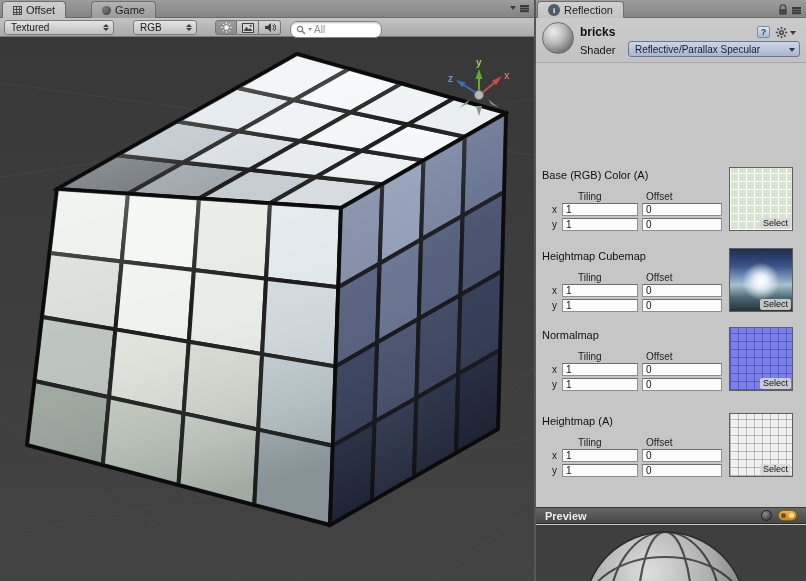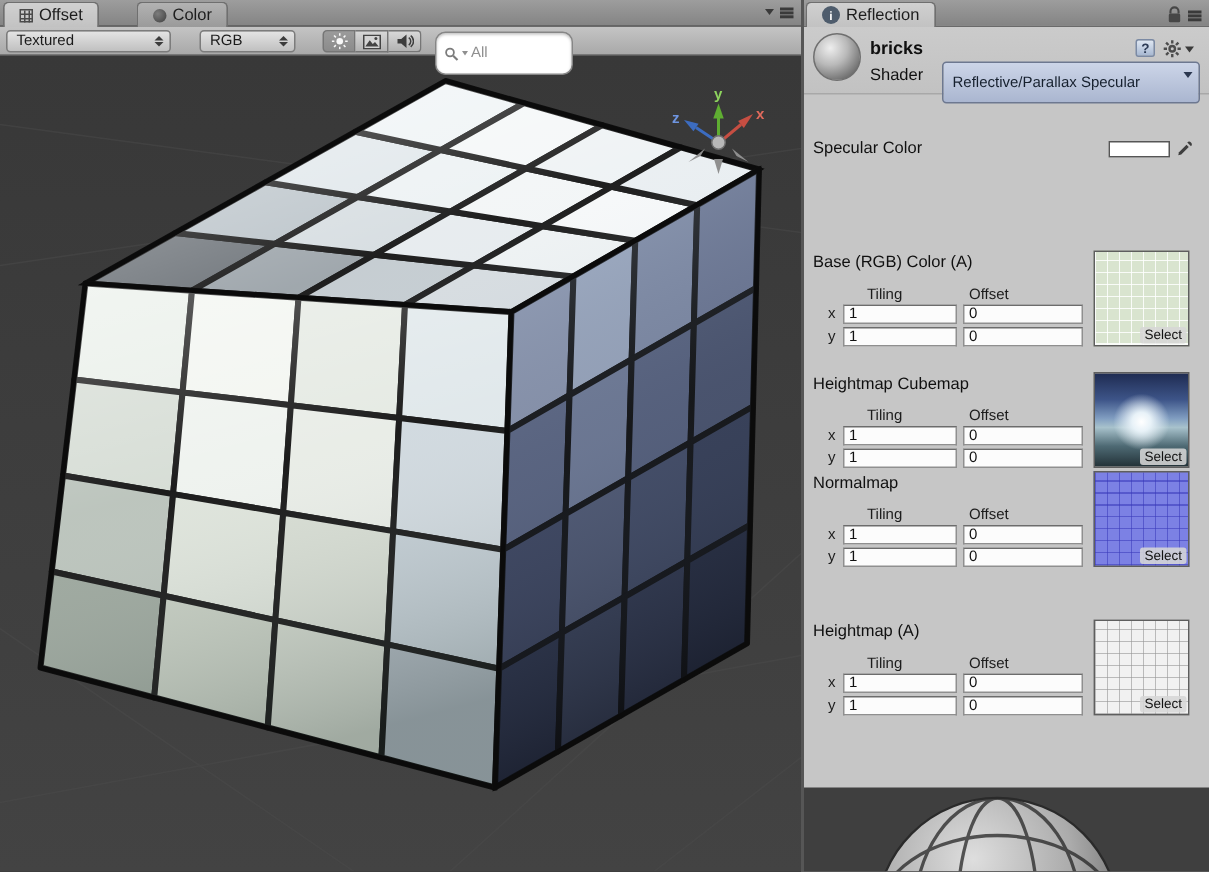--- a/index.html
+++ b/index.html
@@ -29,33 +29,33 @@
   .toolbar{position:absolute;top:18px;left:0;right:0;height:19px;background:linear-gradient(#c4c4c4,#a9a9a9);border-bottom:1px solid #787878;z-index:4}
   .dropdown{position:absolute;top:2px;height:15px;background:linear-gradient(#e4e4e4,#c0c0c0);border:1px solid #7c7c7c;border-radius:3px;font-size:10px;display:flex;align-items:center;padding:0 16px 0 6px;color:#1b1b1b}
   .dd-arrows{position:absolute;right:4px;top:3px;display:flex;flex-direction:column;gap:1px}
   .tri-u{width:0;height:0;border-left:3px solid transparent;border-right:3px solid transparent;border-bottom:3.5px solid #3c3c3c}
   .tri-d{width:0;height:0;border-left:3px solid transparent;border-right:3px solid transparent;border-top:3.5px solid #3c3c3c}
   .btn-group{position:absolute;left:215px;top:2px;display:flex;height:15px}
   .tbtn{width:22px;border:1px solid #767676;border-left:none;background:linear-gradient(#d8d8d8,#b2b2b2);display:flex;align-items:center;justify-content:center;padding:0}
   .tbtn.first{border-left:1px solid #767676;border-radius:3px 0 0 3px}
   .tbtn.last{border-radius:0 3px 3px 0}
   .tbtn.active{background:linear-gradient(#9b9b9b,#8b8b8b)}
-  .search{position:absolute;left:290px;top:3px;width:92px;height:29px;background:#fff;border:1px solid #868686;border-radius:7px;display:flex;align-items:center;padding:0 5px;gap:2px;font-size:10px;color:#8f8f8f;box-shadow:inset 0 1px 2px rgba(0,0,0,.25)}
+  .search{position:absolute;left:290px;top:3px;width:92px;height:17px;background:#fff;border:1px solid #868686;border-radius:7px;display:flex;align-items:center;padding:0 5px;gap:2px;font-size:10px;color:#8f8f8f;box-shadow:inset 0 1px 2px rgba(0,0,0,.25)}
   .search .caret-down{border-top-color:#8f8f8f;border-left-width:2.5px;border-right-width:2.5px;border-top-width:3px}
 
   
   .viewport{position:absolute;top:37px;left:0;right:0;bottom:0;background:linear-gradient(#383838,#434343);overflow:hidden}
   .viewport svg{position:absolute;left:0;top:0}
 
   
   .insp-header{position:absolute;top:18px;left:0;right:0;height:45px;background:linear-gradient(#cbcbcb,#c2c2c2);border-bottom:1px solid #a8a8a8}
   .material-ball{position:absolute;left:6px;top:4px;width:32px;height:32px;border-radius:50%;border:1px solid #6f6f6f;background:radial-gradient(circle at 35% 30%,#eeeeee,#b9b9b9 40%,#767676 75%,#4c4c4c)}
   .mat-name{position:absolute;left:44px;top:7px;font-size:12px;font-weight:bold;color:#101010}
   .shader-label{position:absolute;left:44px;top:26px;font-size:11px;color:#101010}
-  .shader-dd{position:absolute;left:92px;top:23px;width:172px;height:28px;background:linear-gradient(#ccd5e8,#aab6d0);border:1px solid #6d7florida}
+  .shader-dd{position:absolute;left:92px;top:23px;width:172px;height:16px;background:linear-gradient(#ccd5e8,#aab6d0);border:1px solid #6d7florida}
   .shader-dd{border:1px solid #6d7890;border-radius:3px;font-size:10px;display:flex;align-items:center;padding:0 16px 0 6px;color:#16202e;white-space:nowrap;overflow:hidden}
   .shader-dd .caret-down{position:absolute;right:4px;top:6px;border-top-color:#2c3850}
   .help-icon{position:absolute;left:221px;top:8px;width:13px;height:12px;border-radius:2px;background:linear-gradient(#dfe7f2,#a7b8d2);border:1px solid #7b8aa4;color:#2e3c56;font-size:9px;font-weight:bold;display:flex;align-items:center;justify-content:center}
   .gear-wrap{position:absolute;left:239px;top:8px;display:flex;align-items:center;gap:2px}
 
   
   .prop-row{position:absolute;left:0;width:100%;height:15px}
   .plabel{position:absolute;left:6px;top:1px;font-size:11px;color:#101010}
   .swatch{position:absolute;left:203px;top:2px;width:41px;height:11px;border:1px solid #565656;box-shadow:inset 0 -3px 0 rgba(255,255,255,.92)}
   .dropper{position:absolute;left:247px;top:0;width:14px;height:14px;display:flex;align-items:center;justify-content:center}
@@ -92,21 +92,21 @@
 <body>
 
 <div class="panel" id="scene-panel">
   <div class="tabstrip">
     <div class="tab active" style="left:2px">
       <span class="grid-icon"></span>
       <span>Offset</span>
     </div>
     <div class="tab" style="left:91px">
       <span class="game-icon"></span>
-      <span>Color</span>
+      <span>Game</span>
     </div>
     <div class="strip-icons">
       <span class="caret-down"></span>
       <span class="hamburger"></span>
     </div>
   </div>
 
   <div class="toolbar">
     <div class="dropdown" style="left:4px;width:110px">
       <span>Textured</span>
@@ -304,30 +304,20 @@
             <line x1="10.6" y1="2.4" x2="9" y2="4"></line>
             <line x1="2.4" y1="10.6" x2="4" y2="9"></line>
           </g>
           <circle cx="6.5" cy="6.5" r="2.6" fill="#4c4c4c"></circle>
           <circle cx="6.5" cy="6.5" r="1" fill="#c6c6c6"></circle>
         </svg>
       <span class="caret-down"></span>
     </div>
   </div>
 
-  <div class="prop-row" style="top:92px">
-    <span class="plabel">Specular Color</span>
-    <span class="swatch" style="background-color: rgb(255, 255, 255);"></span>
-    <span class="dropper">
-        <svg width="12" height="12" viewBox="0 0 12 12">
-          <path d="M1.5 10.5 L2 8.5 L7 3.5 L8.5 5 L3.5 10 Z" fill="#3e3e3e"></path>
-          <path d="M7.5 2 L10 4.5 C10.8 3.7 10.8 2.8 10 2 C9.2 1.2 8.3 1.2 7.5 2 Z" fill="#3e3e3e"></path>
-        </svg>
-      </span>
-  </div>
 
   <div class="slot" style="top:167px">
     <span class="slot-label">Base (RGB) Color (A)</span>
     <div class="thumb gloss">
       <span class="select-btn">Select</span>
     </div>
     <span class="col-head tiling">Tiling</span>
     <span class="col-head offset">Offset</span>
     <span class="axis-label" style="top:37px">x</span>
     <input class="tfield" style="left: 26px; top: 36px; width: 76px;" value="1">
@@ -345,21 +335,21 @@
     <span class="col-head tiling">Tiling</span>
     <span class="col-head offset">Offset</span>
     <span class="axis-label" style="top:37px">x</span>
     <input class="tfield" style="left: 26px; top: 36px; width: 76px;" value="1">
     <input class="tfield" style="left: 106px; top: 36px; width: 80px;" value="0">
     <span class="axis-label" style="top:52px">y</span>
     <input class="tfield" style="left: 26px; top: 51px; width: 76px;" value="1">
     <input class="tfield" style="left: 106px; top: 51px; width: 80px;" value="0">
   </div>
 
-  <div class="slot" style="top:314px">
+  <div class="slot" style="top:327px">
     <span class="slot-label">Normalmap</span>
     <div class="thumb normal">
       <span class="select-btn">Select</span>
     </div>
     <span class="col-head tiling">Tiling</span>
     <span class="col-head offset">Offset</span>
     <span class="axis-label" style="top:37px">x</span>
     <input class="tfield" style="left: 26px; top: 36px; width: 76px;" value="1">
     <input class="tfield" style="left: 106px; top: 36px; width: 80px;" value="0">
     <span class="axis-label" style="top:52px">y</span>
@@ -375,20 +365,30 @@
     <span class="col-head tiling">Tiling</span>
     <span class="col-head offset">Offset</span>
     <span class="axis-label" style="top:37px">x</span>
     <input class="tfield" style="left: 26px; top: 36px; width: 76px;" value="1">
     <input class="tfield" style="left: 106px; top: 36px; width: 80px;" value="0">
     <span class="axis-label" style="top:52px">y</span>
     <input class="tfield" style="left: 26px; top: 51px; width: 76px;" value="1">
     <input class="tfield" style="left: 106px; top: 51px; width: 80px;" value="0">
   </div>
 
+  <div class="preview-bar">
+    <span>Preview</span>
+    <span class="pv-icons">
+      <span class="pv-sphere"></span>
+      <span class="pv-toggle">
+        <span class="pv-dot a"></span>
+        <span class="pv-dot b"></span>
+      </span>
+    </span>
+  </div>
   <div class="preview-area">
     <svg width="270" height="56" viewBox="0 0 270 56">
       <defs>
         <radialGradient id="sphgrad" cx="0.4" cy="0.25" r="0.9">
           <stop offset="0" stop-color="#dedede"></stop>
           <stop offset="0.45" stop-color="#ababab"></stop>
           <stop offset="0.8" stop-color="#636363"></stop>
           <stop offset="1" stop-color="#3f3f3f"></stop>
         </radialGradient>
         <clipPath id="sphclip">

